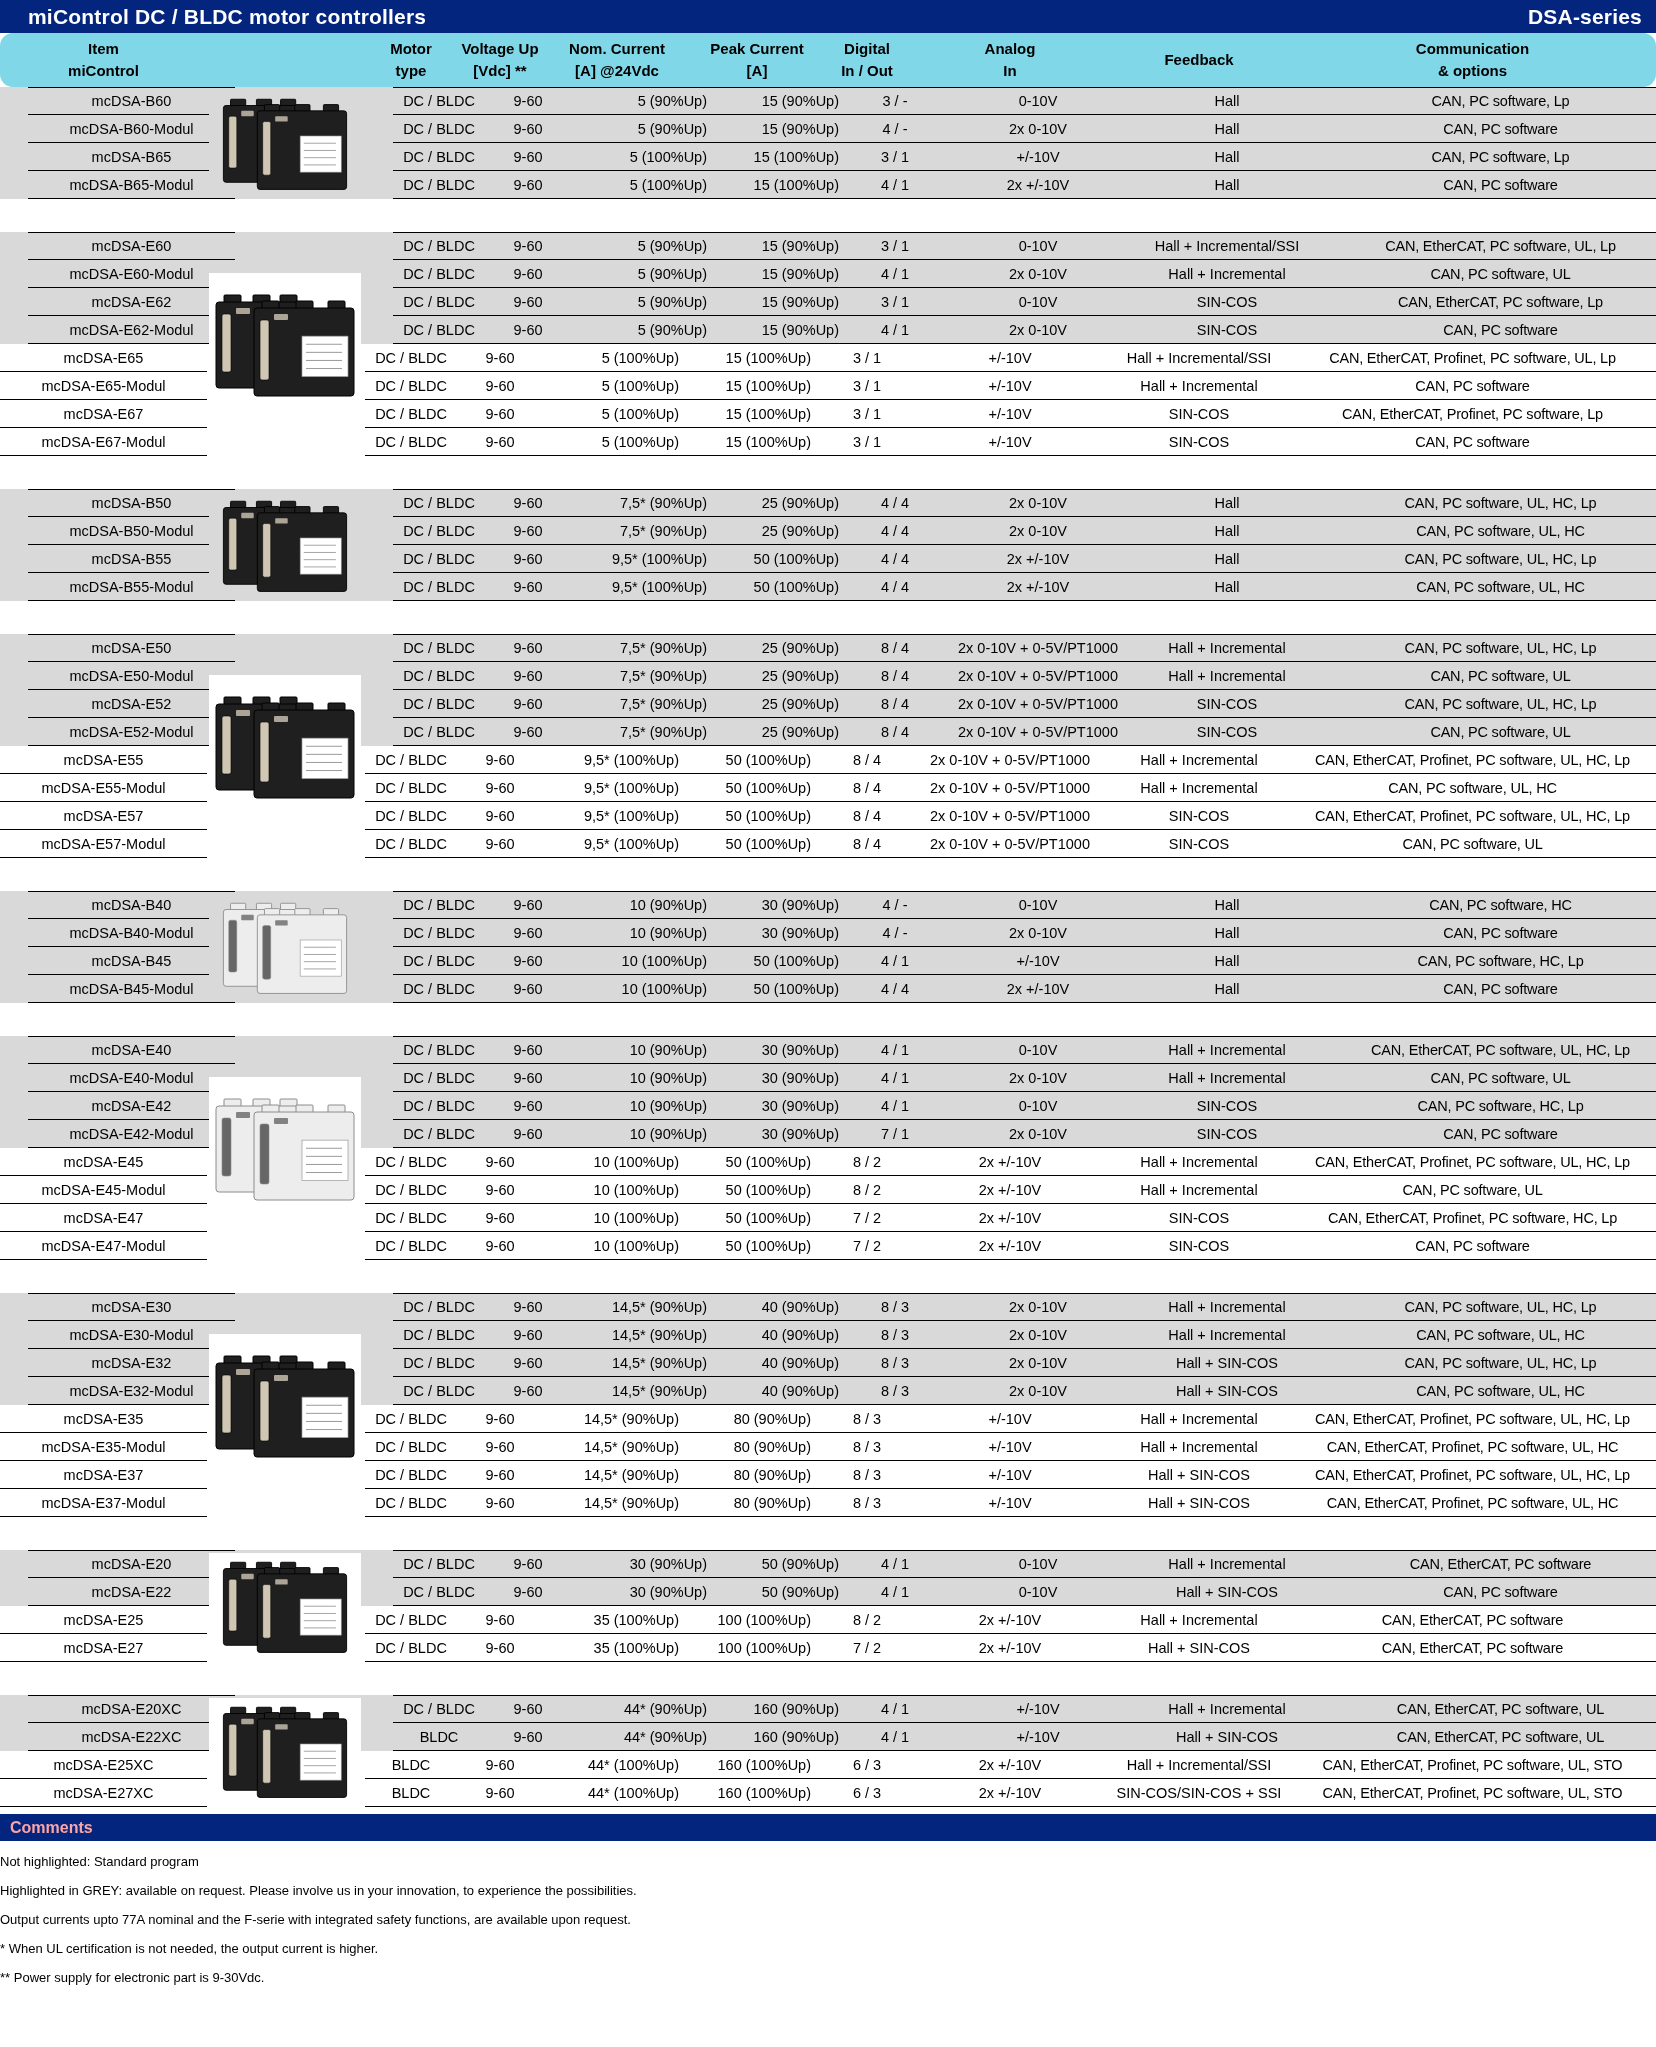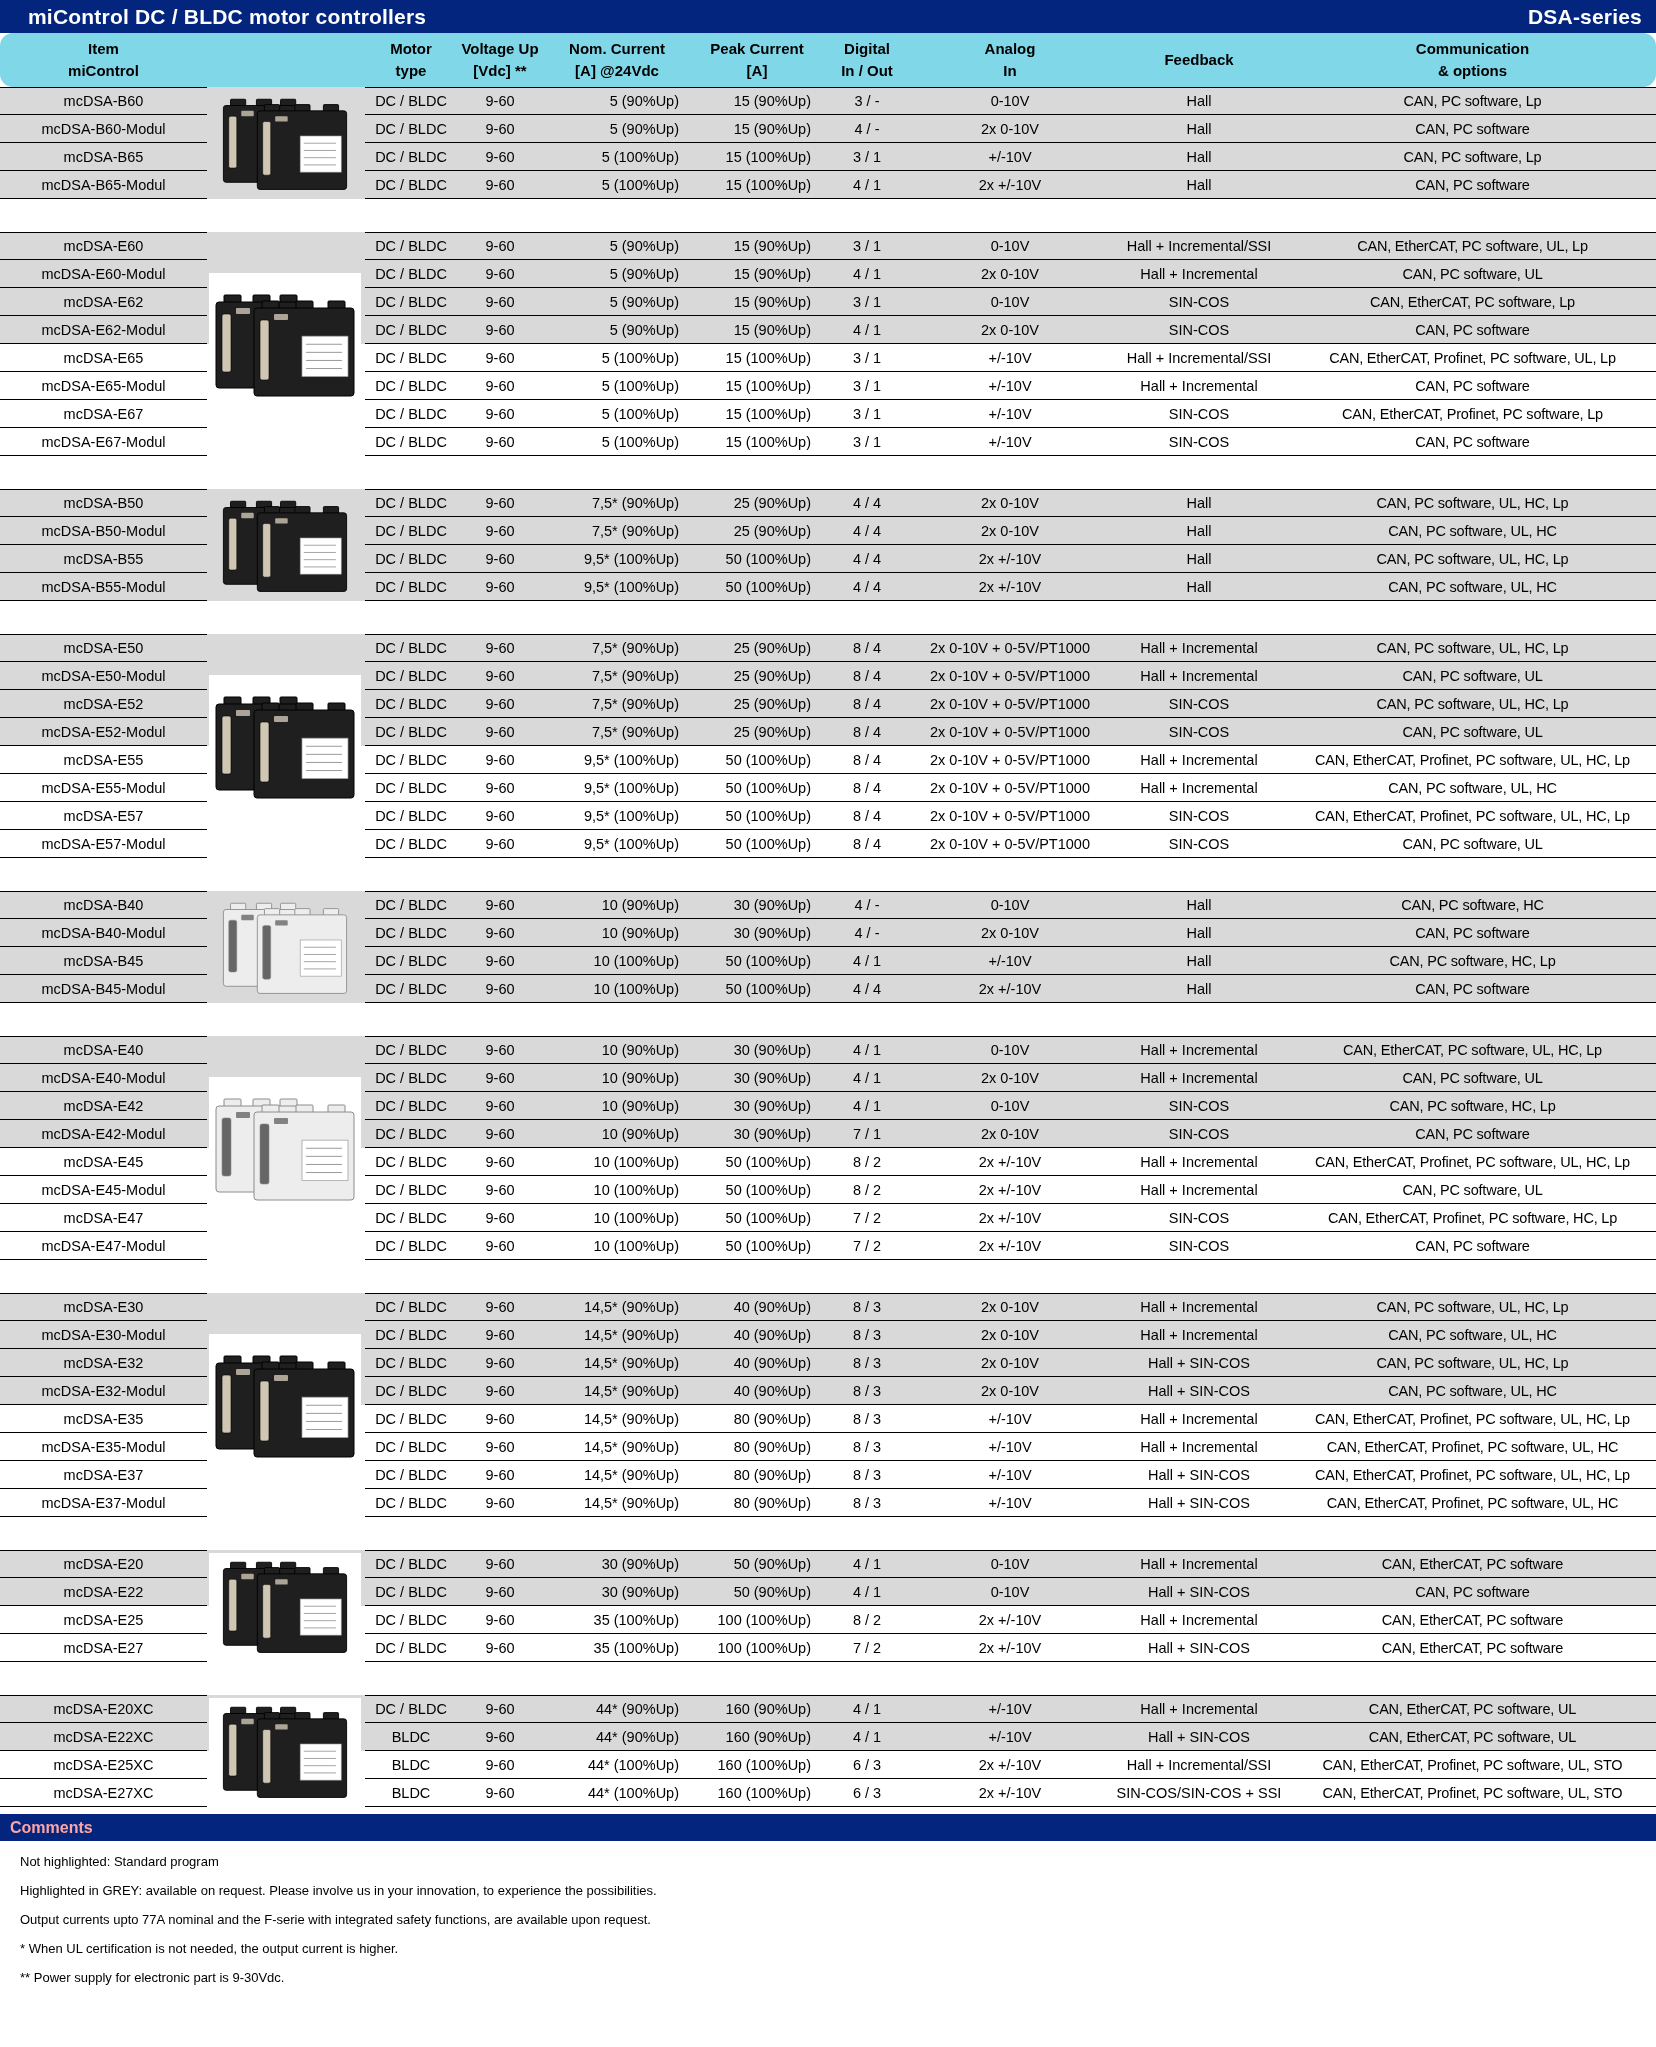--- a/index.html
+++ b/index.html
@@ -19,36 +19,36 @@
 
   
   .colheader{background:var(--cyan);height:54px;border-radius:13px;}
   .colheader .col{display:flex;flex-direction:column;justify-content:center;text-align:center;
     font-weight:bold;font-size:15px;line-height:22px;white-space:nowrap;}
 
   
   .group{position:relative;}
   .group + .group{margin-top:33px;}
   .row{height:28px;}
-  .row.grey{background:var(--grey);}
+  .row.grey{background:var(--grey);padding-left:28px;}
   .cell{font-size:14.5px;display:flex;align-items:center;justify-content:center;height:28px;
     box-sizing:border-box;border-bottom:1px solid #000;white-space:nowrap;overflow:hidden;}
   .cell.img{border-bottom:none;}
   .row.first .cell:not(.img){border-top:1px solid #000;}
   .cell.nom,.cell.peak{justify-content:flex-end;padding-right:12px;}
   .cell.comm{letter-spacing:-0.2px;}
 
   
   .photo{position:absolute;left:209px;width:152px;z-index:2;display:flex;align-items:center;
     justify-content:center;}
 
   
   .comments-bar{margin-top:7px;height:27px;background:var(--navy);color:#fca5a5;font-weight:bold;
     font-size:16px;display:flex;align-items:center;padding-left:10px;}
-  .comment-line{font-size:13px;height:29px;display:flex;align-items:center;padding-left:20px;
+  .comment-line{font-size:13px;height:29px;display:flex;align-items:center;padding-left:0;
     white-space:nowrap;}
   .comments-wrap{padding-top:6px;}
 </style>
 </head>
 <body>
 
 <div class="page">
 
   <div class="titlebar">
     <span class="t">miControl DC / BLDC motor controllers</span>

